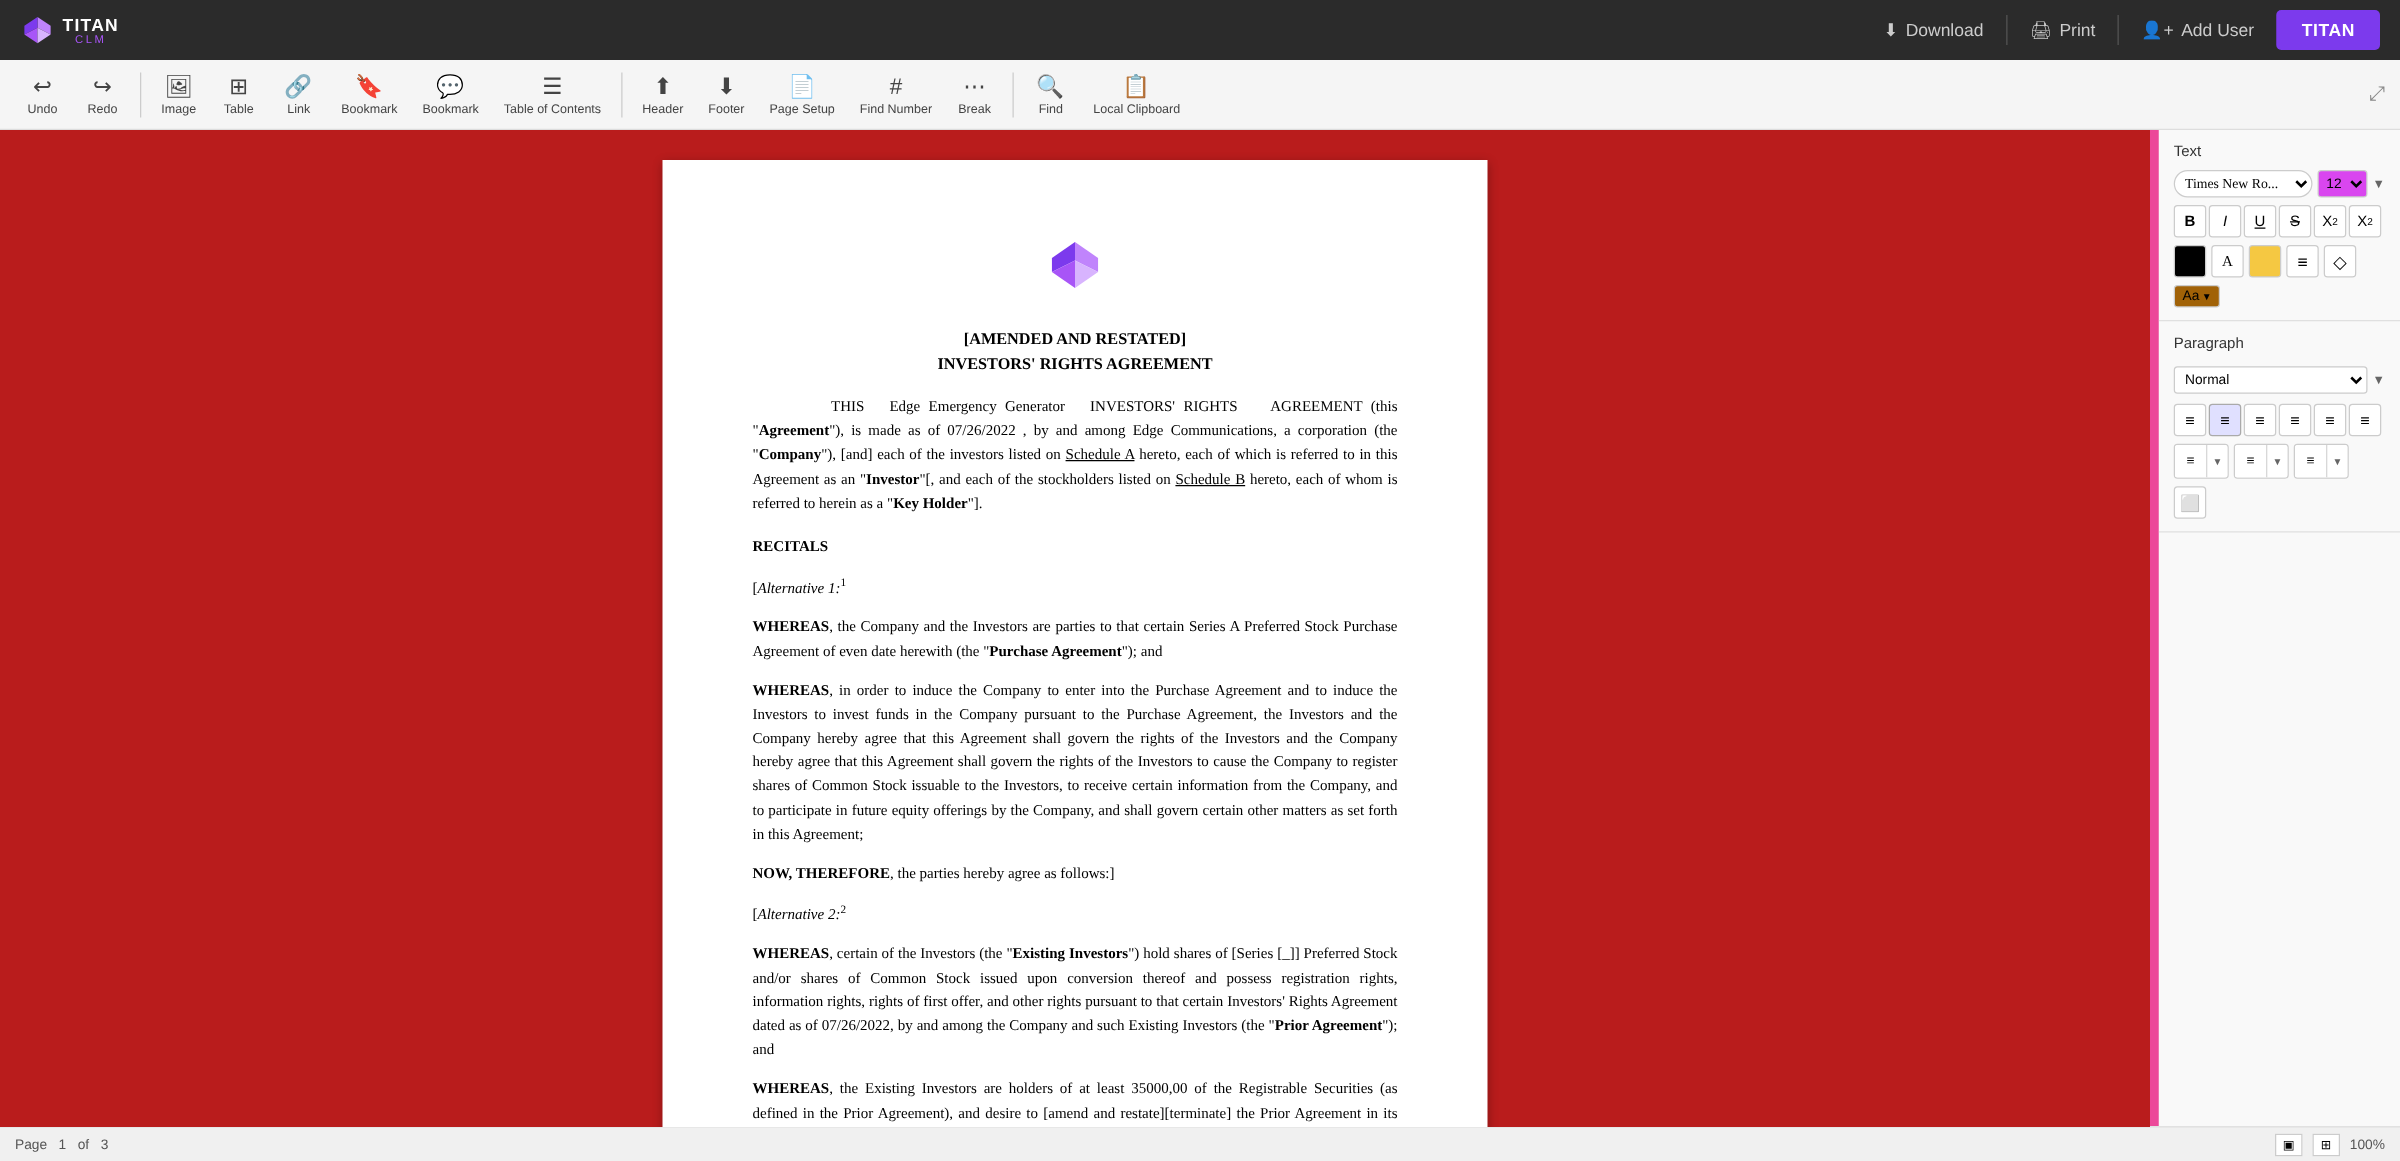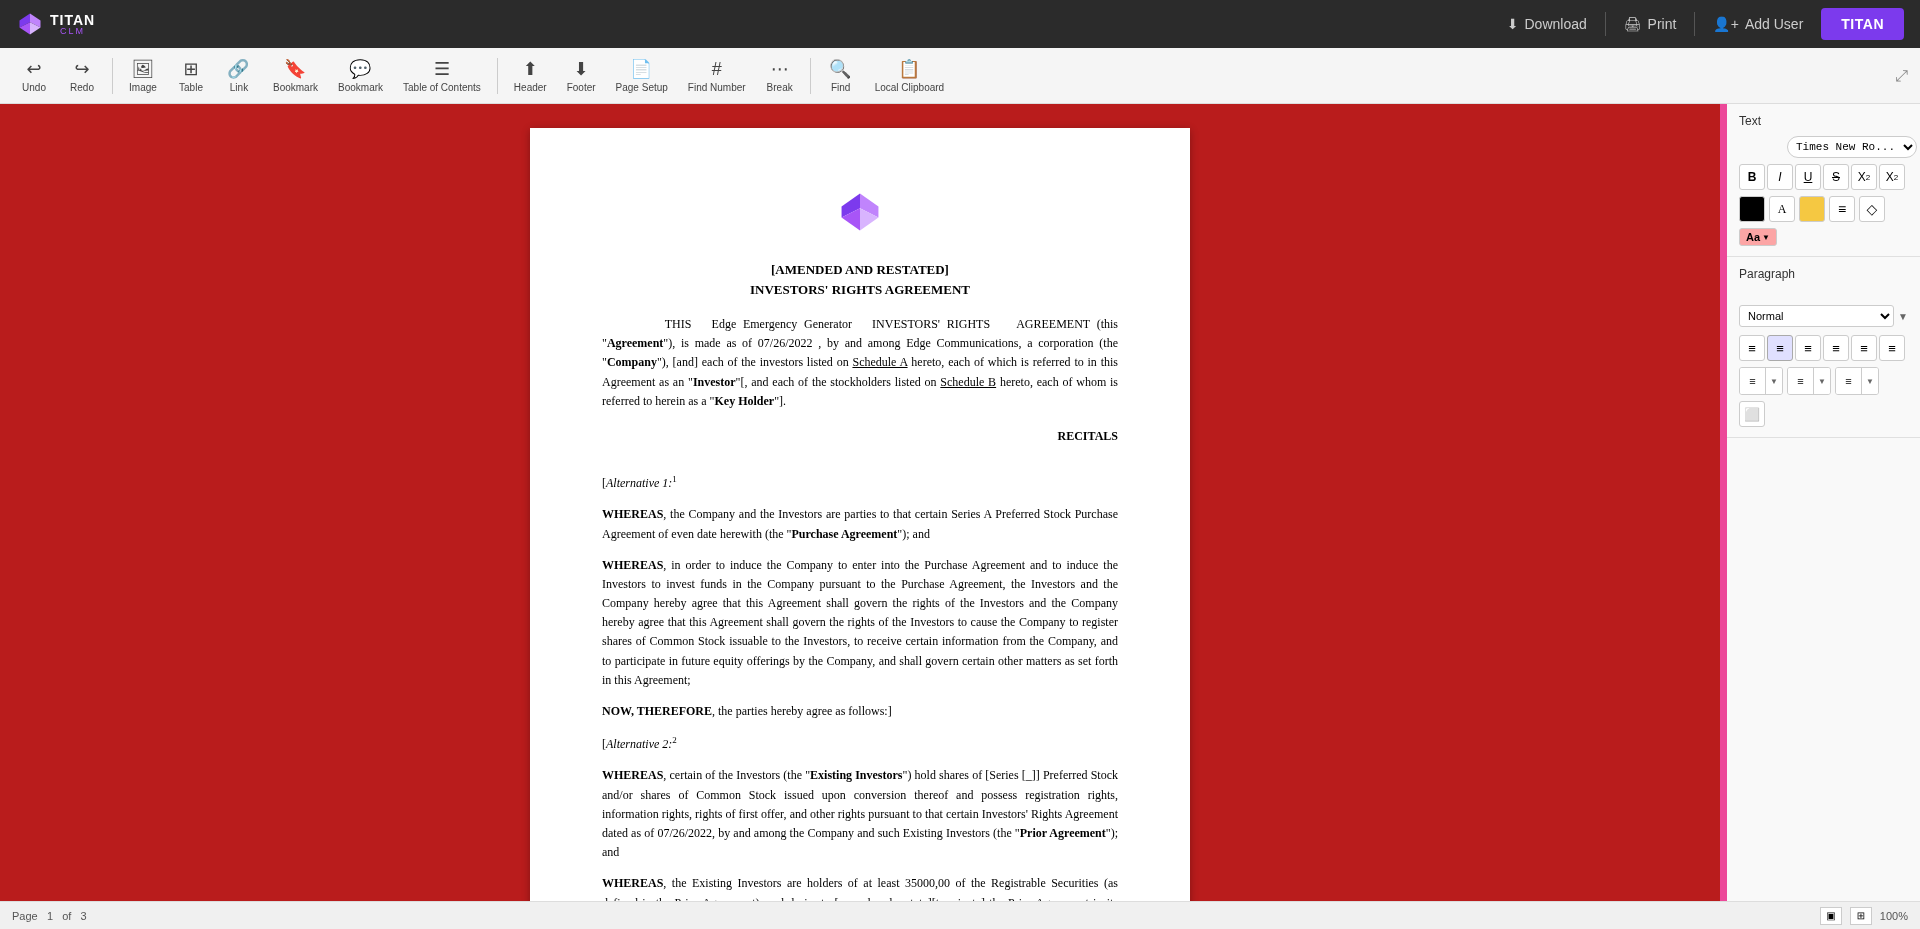--- a/index.html
+++ b/index.html
@@ -175,23 +175,23 @@
       text-align: justify;
     }
 
     .doc-body p {
       margin-bottom: 12px;
       text-indent: 36px;
     }
     .doc-body p.no-indent { text-indent: 0; }
 
     .doc-body .section-title {
-      text-align: right;
+      text-align: left;
       font-weight: bold;
-      margin: 16px 0 26px;
+      margin: 16px 0 12px;
       text-indent: 0;
     }
 
     
     .doc-area::-webkit-scrollbar { width: 12px; }
     .doc-area::-webkit-scrollbar-track { background: #bbb; }
     .doc-area::-webkit-scrollbar-thumb { background: #888; border-radius: 2px; }
 
     
     .right-panel {
@@ -221,24 +221,23 @@
       gap: 4px;
       align-items: center;
       margin-bottom: 6px;
     }
     .font-select {
       flex: 1;
       border: 1px solid #ccc;
       border-radius: 11px;
       padding: 3px 4px;
       font-size: 11px;
-      font-family: Liberation Mono, monospace;
-      background: white;
-      cursor: pointer;
-      margin-left: 48px;
+      font-family: Liberation Serif, serif;
+      background: white;
+      cursor: pointer;
     }
     .size-select {
       width: 40px;
       border: 1px solid #ccc;
       border-radius: 3px;
       padding: 3px 2px;
       font-size: 11px;
       font-family: Arial, sans-serif;
       background: #d946ef;
       cursor: pointer;
@@ -274,36 +273,35 @@
       width: 26px;
       height: 26px;
       border: 1px solid #ccc;
       border-radius: 3px;
       cursor: pointer;
     }
 
     .aa-btn {
       border: 1px solid #ccc;
       border-radius: 3px;
-      background: #fca5a5;
+      background: #a16207;
       padding: 2px 6px;
       font-size: 11px;
       cursor: pointer;
       display: flex;
       align-items: center;
       gap: 2px;
-      font-weight: bold;
     }
 
     .paragraph-title {
       font-size: 12px;
       font-family: Arial, sans-serif;
       color: #333;
       font-weight: 500;
-      margin-bottom: 24px;
+      margin-bottom: 12px;
     }
 
     .para-style-row {
       display: flex;
       align-items: center;
       margin-bottom: 8px;
     }
     .para-style-select {
       flex: 1;
       border: 1px solid #ccc;

